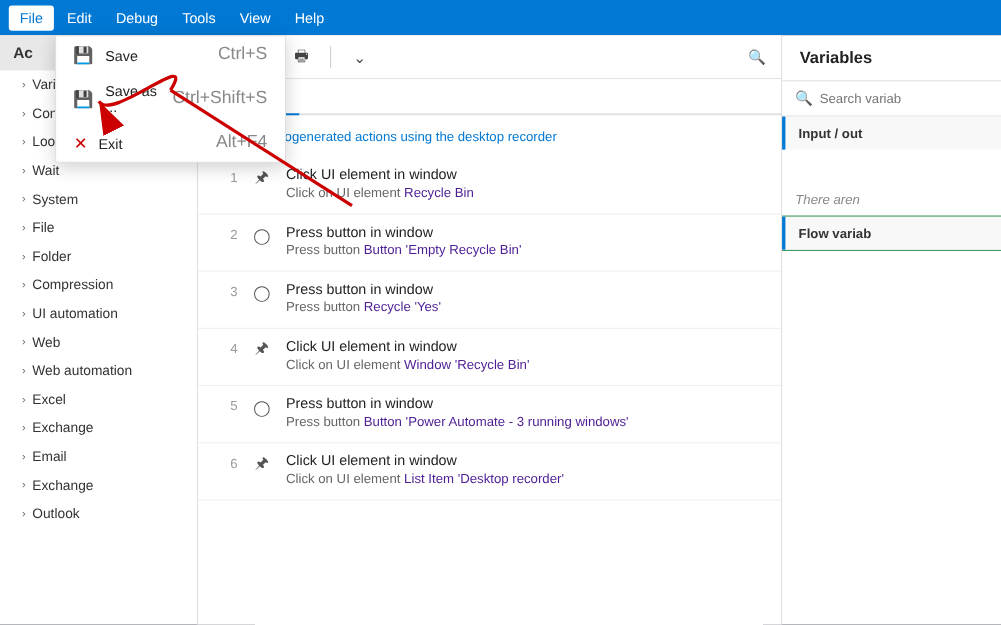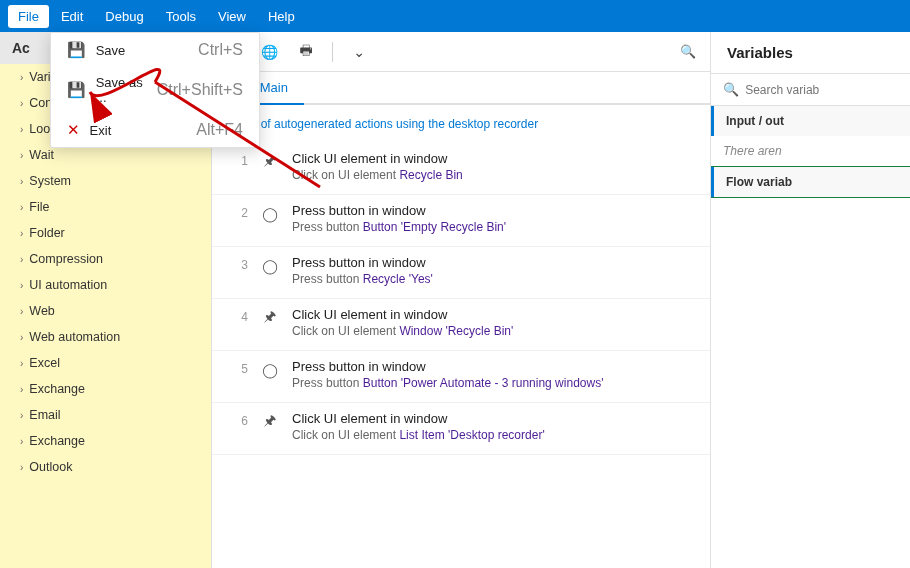--- a/index.html
+++ b/index.html
@@ -28,22 +28,22 @@
     .title-bar-center { font-size: 13px; color: white; }
 
     
     .app-layout {
       display: flex;
       height: calc(568px - 32px);
     }
 
     
     .sidebar {
-      width: 212px;
-      background: #fef9c3;
+      width: 180px;
+      background: #ffffff;
       border-right: 1px solid #e0e0e0;
       overflow-y: auto;
       flex-shrink: 0;
     }
     .sidebar-header {
       background: #e8e8e8;
       padding: 8px 12px;
       font-size: 14px;
       font-weight: 600;
       color: #333;
@@ -199,20 +199,21 @@
       font-weight: 600;
       color: #333;
       background: #f8f8f8;
       border-left: 3px solid #0078d4;
     }
     .var-section-content {
       padding: 8px 12px;
       font-size: 12px;
       color: #888;
       font-style: italic;
+      margin-top: 30px;
     }
 
     
     .dropdown-overlay {
       position: absolute;
       top: 32px;
       left: 50px;
       background: white;
       border: 1px solid #e0e0e0;
       box-shadow: 0 4px 16px rgba(0,0,0,0.18);

